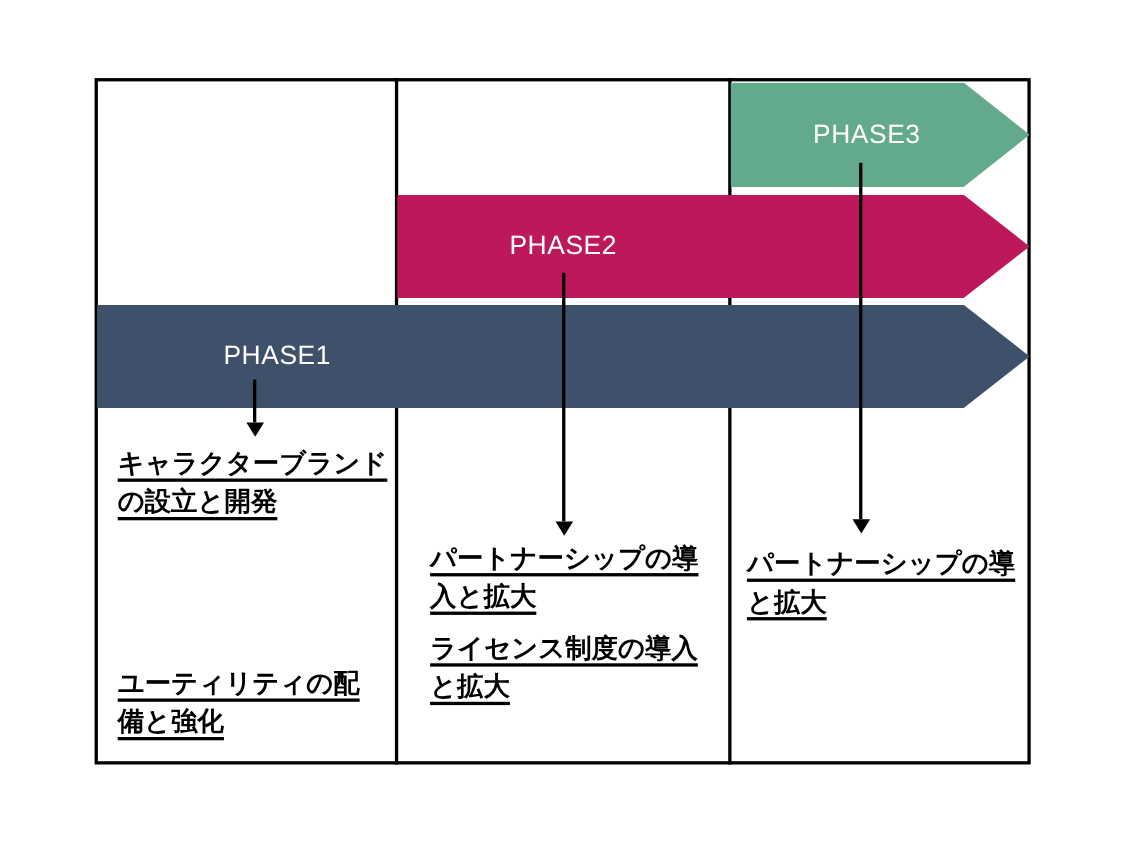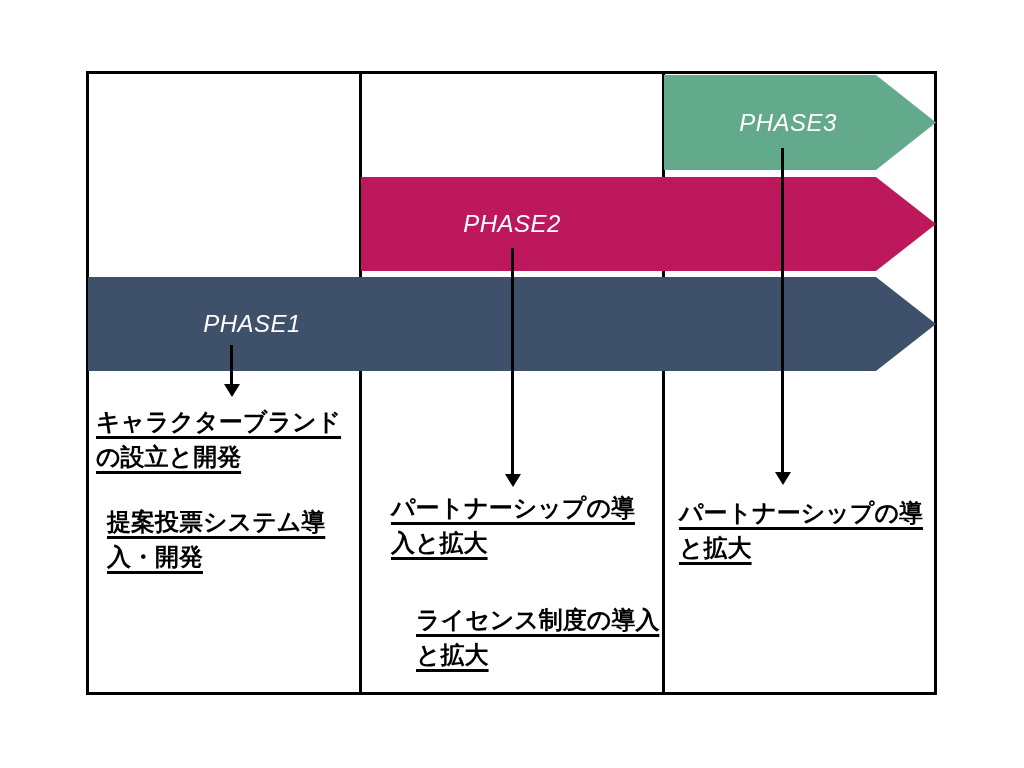--- a/index.html
+++ b/index.html
@@ -42,21 +42,20 @@
 
   .banner-label {
     position: absolute;
     top: 50%;
     transform: translate(-50%, -50%);
     color: #ffffff;
     font-size: 24px;
     font-weight: 400;
     letter-spacing: 0.5px;
     white-space: nowrap;
-    font-style: italic;
   }
   .b1 .banner-label { left: 144px; margin-left: 20px; }
   .b2 .banner-label { left: 151px; }
   .b3 .banner-label { left: 124px; }
 
   
   .connector {
     position: absolute;
     width: 3px;
     background: #000000;
@@ -81,25 +80,25 @@
     width: 262px;
     color: #000000;
     font-size: 24px;
     font-weight: 700;
     line-height: 35px;
     white-space: pre-line;
     text-decoration: underline;
     text-decoration-thickness: 2.5px;
     text-underline-offset: 6px;
   }
-  .item.i10 { left: 96px; top: 404px; }
+  .item.i10 { left: 107px; top: 404px; }
   .item.i11 { left: 107px; top: 504px; }
   .item.i12 { left: 107px; top: 604px; }
   .item.i20 { left: 391px; top: 490px; }
-  .item.i21 { left: 391px; top: 602px; margin-left: 25px; }
+  .item.i21 { left: 391px; top: 572px; }
   .item.i30 { left: 679px; top: 495px; }
 </style>
 </head>
 <body>
 
 <div class="slide">
 
   <div class="frame"></div>
   <div class="divider d1"></div>
   <div class="divider d2"></div>
@@ -119,22 +118,22 @@
   </div>
   <div class="connector c2">
     <div class="arrow-head"></div>
   </div>
   <div class="connector c3">
     <div class="arrow-head"></div>
   </div>
 
   <div class="item i10">キャラクターブランド
 の設立と開発</div>
-  <div class="item i11">提案投票システム導
-入・開発</div>
+  <div class="item i12">ユーティリティの配
+備と強化</div>
 
   <div class="item i20">パートナーシップの導
 入と拡大</div>
   <div class="item i21">ライセンス制度の導入
 と拡大</div>
 
   <div class="item i30">パートナーシップの導
 と拡大</div>
 
 </div>

